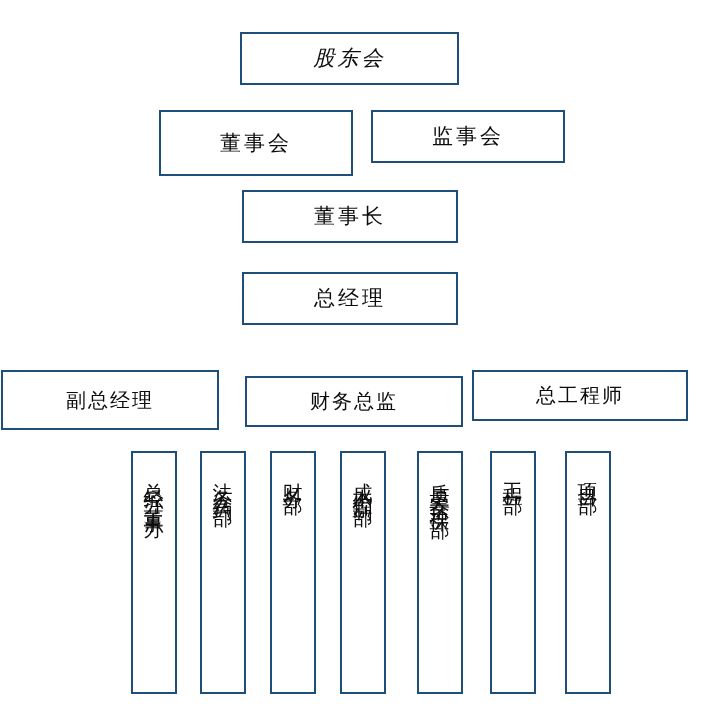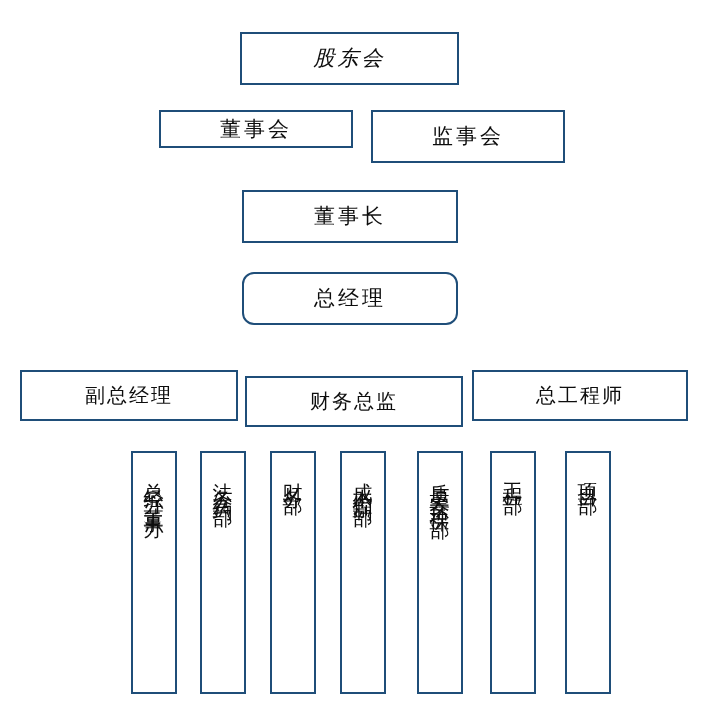--- a/index.html
+++ b/index.html
@@ -59,36 +59,36 @@
 </style>
 </head>
 <body>
 
 <div id="chart-root">
 
   <div class="node" style="left:240px; top:32px; width:219px; height:53px;font-style:italic;">
     <span class="label">股东会</span>
   </div>
 
-  <div class="node" style="left:159px; top:110px; width:194px; height:38px;">
+  <div class="node" style="left:159px; top:110px; width:194px; height:66px;">
     <span class="label">董事会</span>
   </div>
   <div class="node" style="left:371px; top:110px; width:194px; height:53px;">
     <span class="label">监事会</span>
   </div>
 
   <div class="node" style="left:242px; top:190px; width:216px; height:53px;">
     <span class="label">董事长</span>
   </div>
 
-  <div class="node" style="left:242px; top:272px; width:216px; height:53px;border-radius:12px;">
+  <div class="node" style="left:242px; top:272px; width:216px; height:53px;">
     <span class="label">总经理</span>
   </div>
 
-  <div class="node row-exec" style="left:20px; top:370px; width:218px; height:51px;align-items:center;">
+  <div class="node row-exec" style="left:1px; top:370px; width:218px; height:60px;align-items:center;">
     <span class="label">副总经理</span>
   </div>
   <div class="node row-exec" style="left:245px; top:376px; width:218px; height:51px;">
     <span class="label">财务总监</span>
   </div>
   <div class="node row-exec" style="left:472px; top:370px; width:216px; height:51px;">
     <span class="label">总工程师</span>
   </div>
 
   <div class="node vertical" style="left:131px; top:451px; width:46px; height:243px;">

